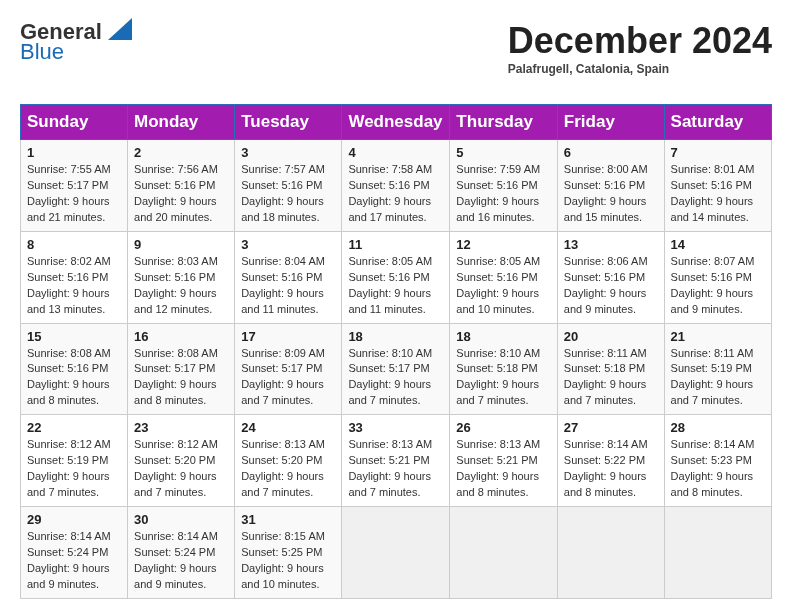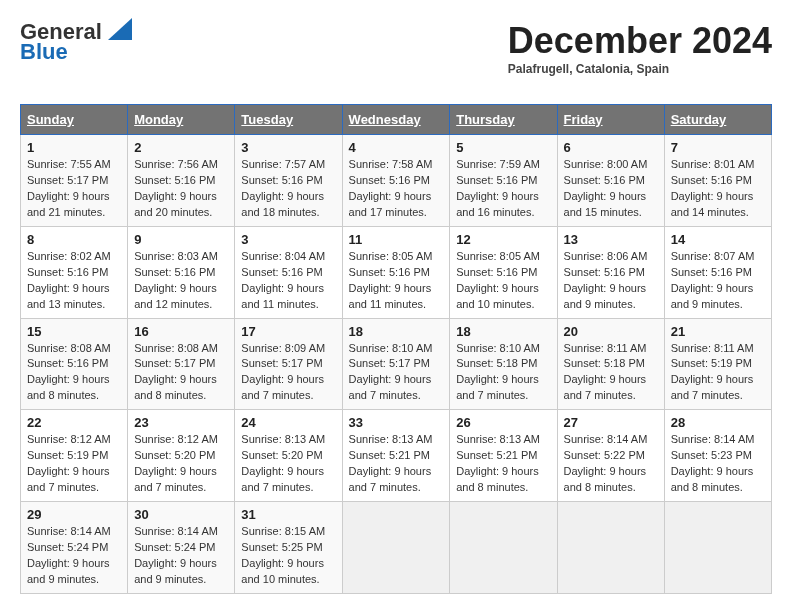--- a/index.html
+++ b/index.html
@@ -37,28 +37,27 @@
       font-size: 12px;
       font-weight: bold;
       color: #444;
     }
     table {
       width: 100%;
       border-collapse: collapse;
       font-size: 11px;
     }
     thead tr th {
-      background: #737373;
+      background: #a21caf;
       color: #fff;
-      font-size: 13px;
+      font-size: 17px;
       font-weight: bold;
       padding: 7px 6px;
       text-align: left;
       border: 1px solid #2b6abf;
-      text-decoration: underline;
     }
     tbody tr td {
       border: 1px solid #ccc;
       vertical-align: top;
       padding: 5px 6px;
       width: 108px;
       min-height: 80px;
       background: #fff;
     }
     tbody tr:nth-child(odd) td { background: #f9f9f9; }
@@ -82,21 +81,21 @@
 <div class="header">
   <div class="logo">
     <div style="display:flex;align-items:center;">
       <span class="logo-text">
         <span>General</span>
       </span>
       <svg width="28" height="22" viewBox="0 0 28 22" style="margin-left:2px;margin-top:-6px;">
         <polygon points="4,22 28,0 28,22" fill="#1a6bb5"></polygon>
       </svg>
     </div>
-    <span class="logo-text" style="color:#1a6bb5;font-weight:bold;font-size:22px;margin-top:-4px;">Blue</span>
+    <span class="logo-text" style="color:#1a6bb5;font-weight:normal;font-size:22px;margin-top:-4px;">Blue</span>
   </div>
   <div class="title-block">
     <h1>December 2024</h1>
     <h2>Palafrugell, Catalonia, Spain</h2>
   </div>
 </div>
 
 <table>
   <thead>
     <tr id="col-headers">

